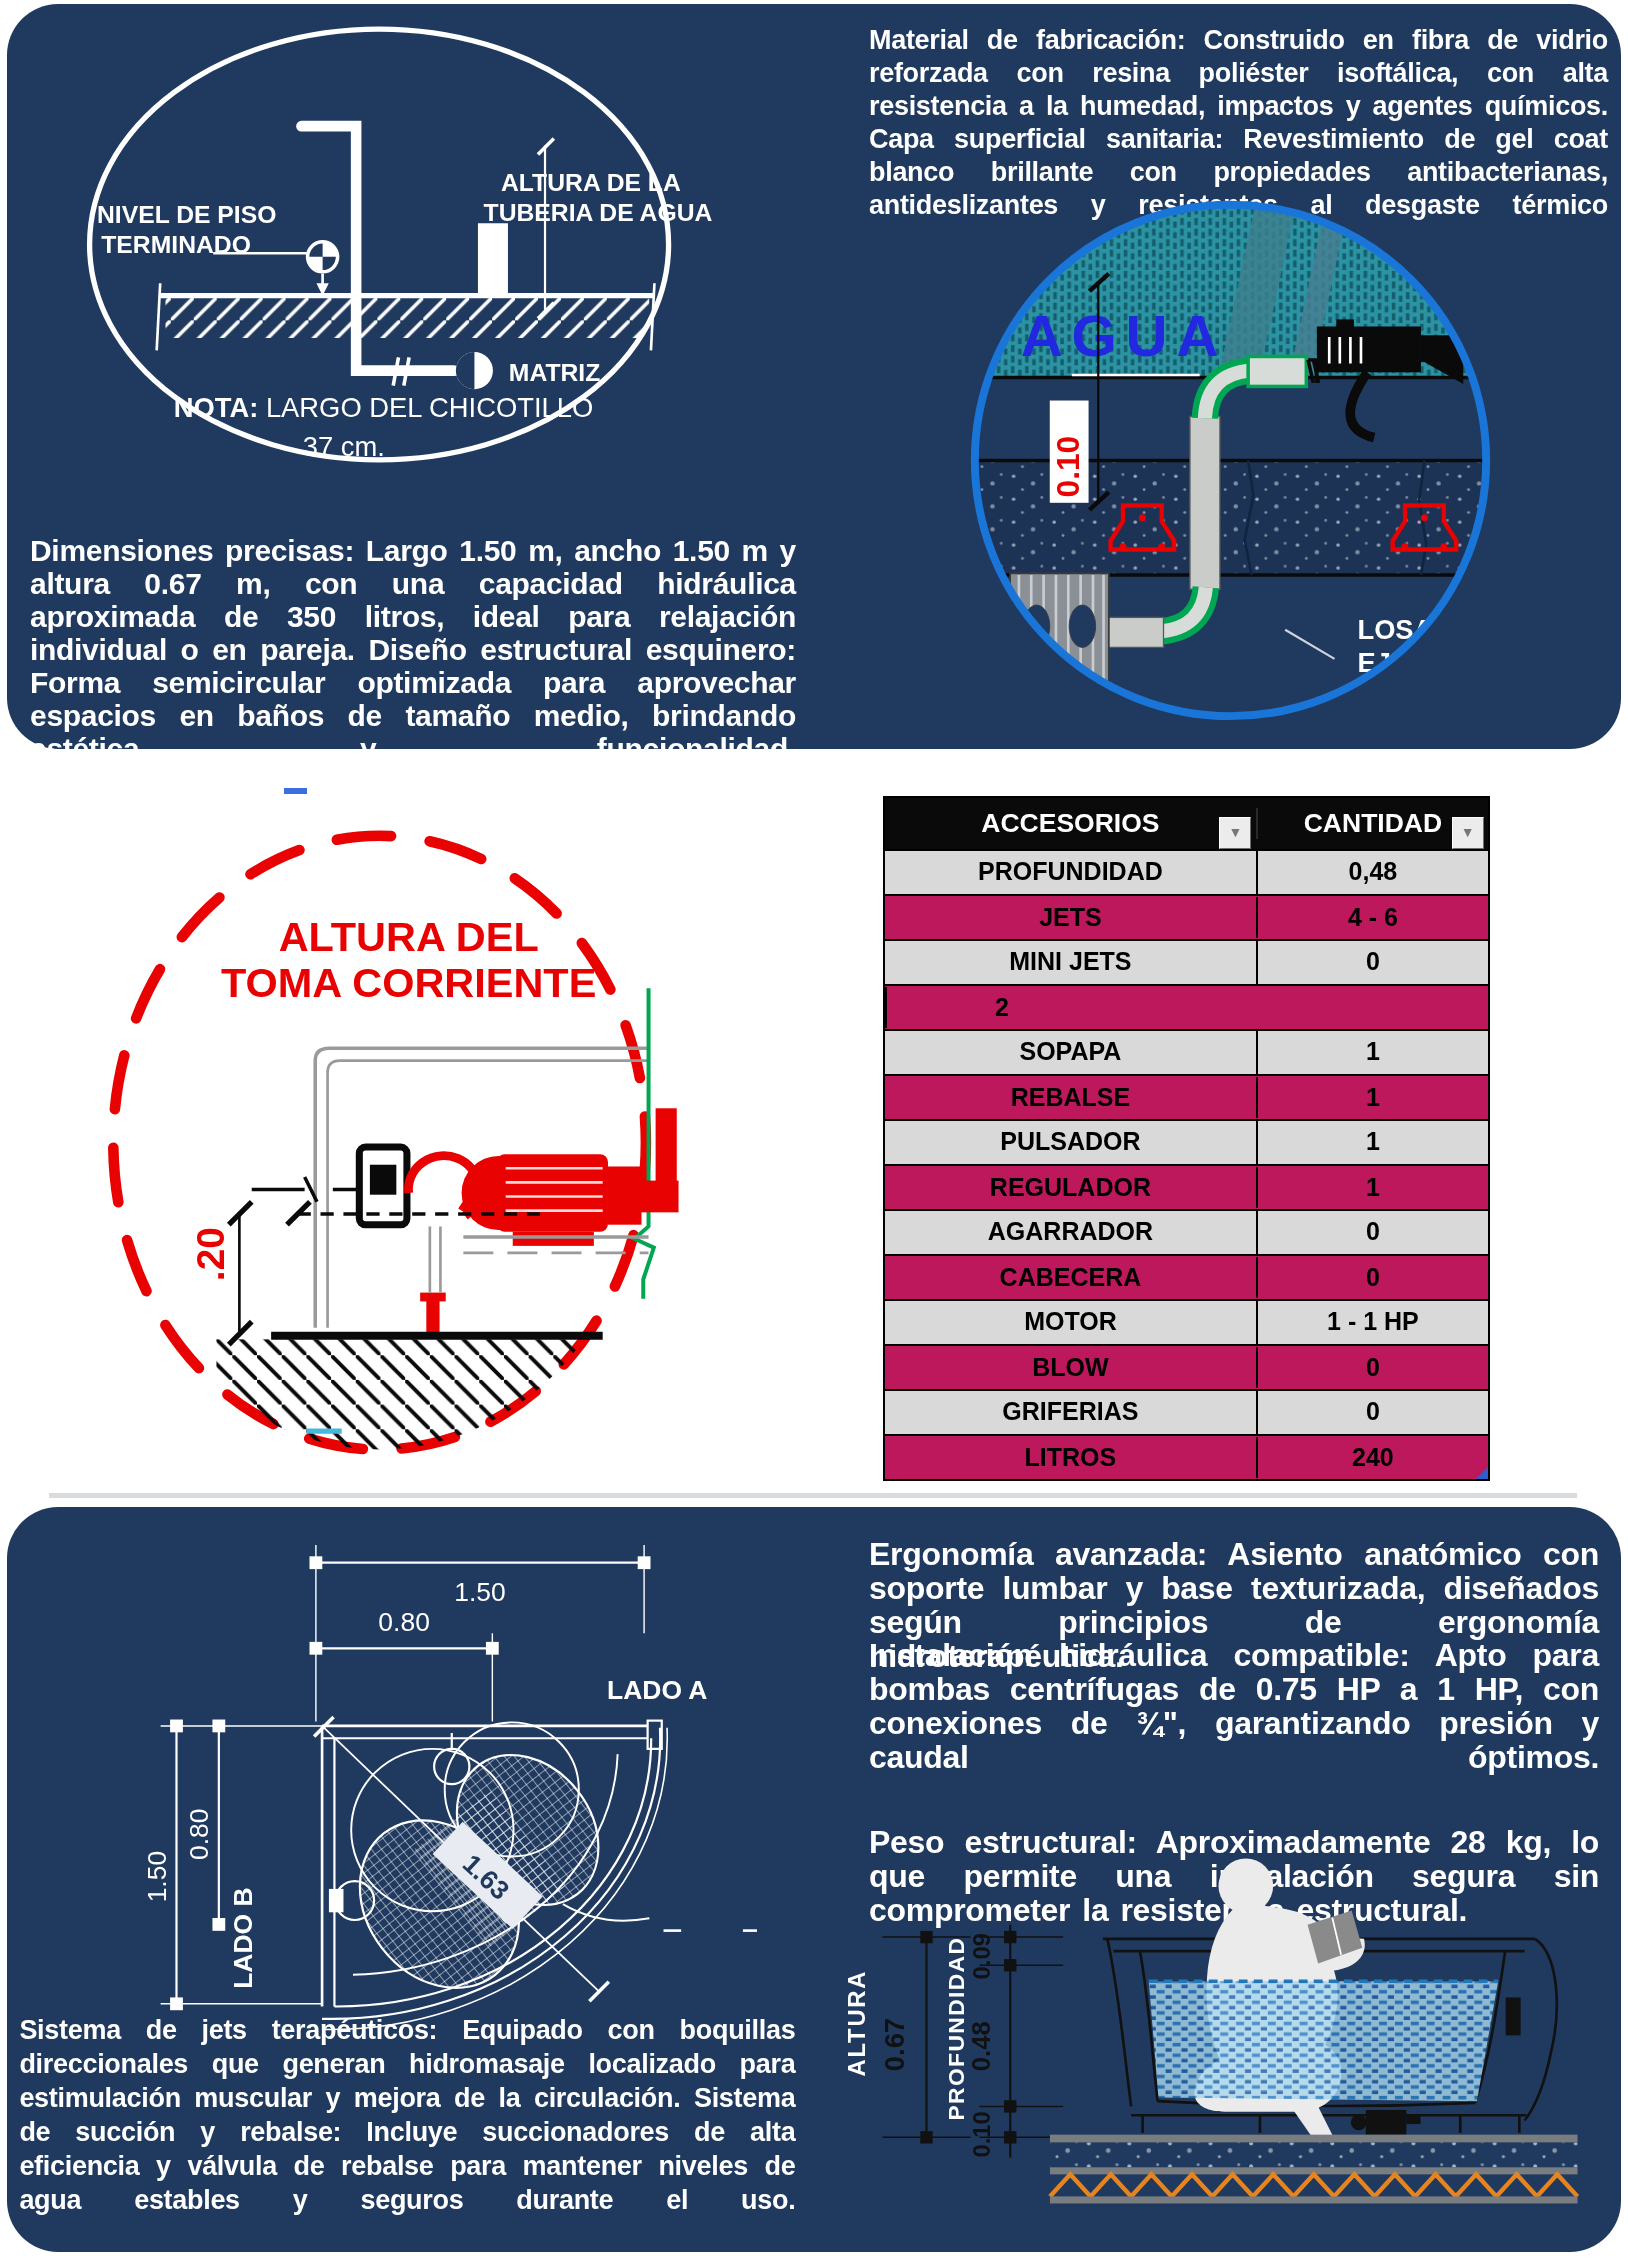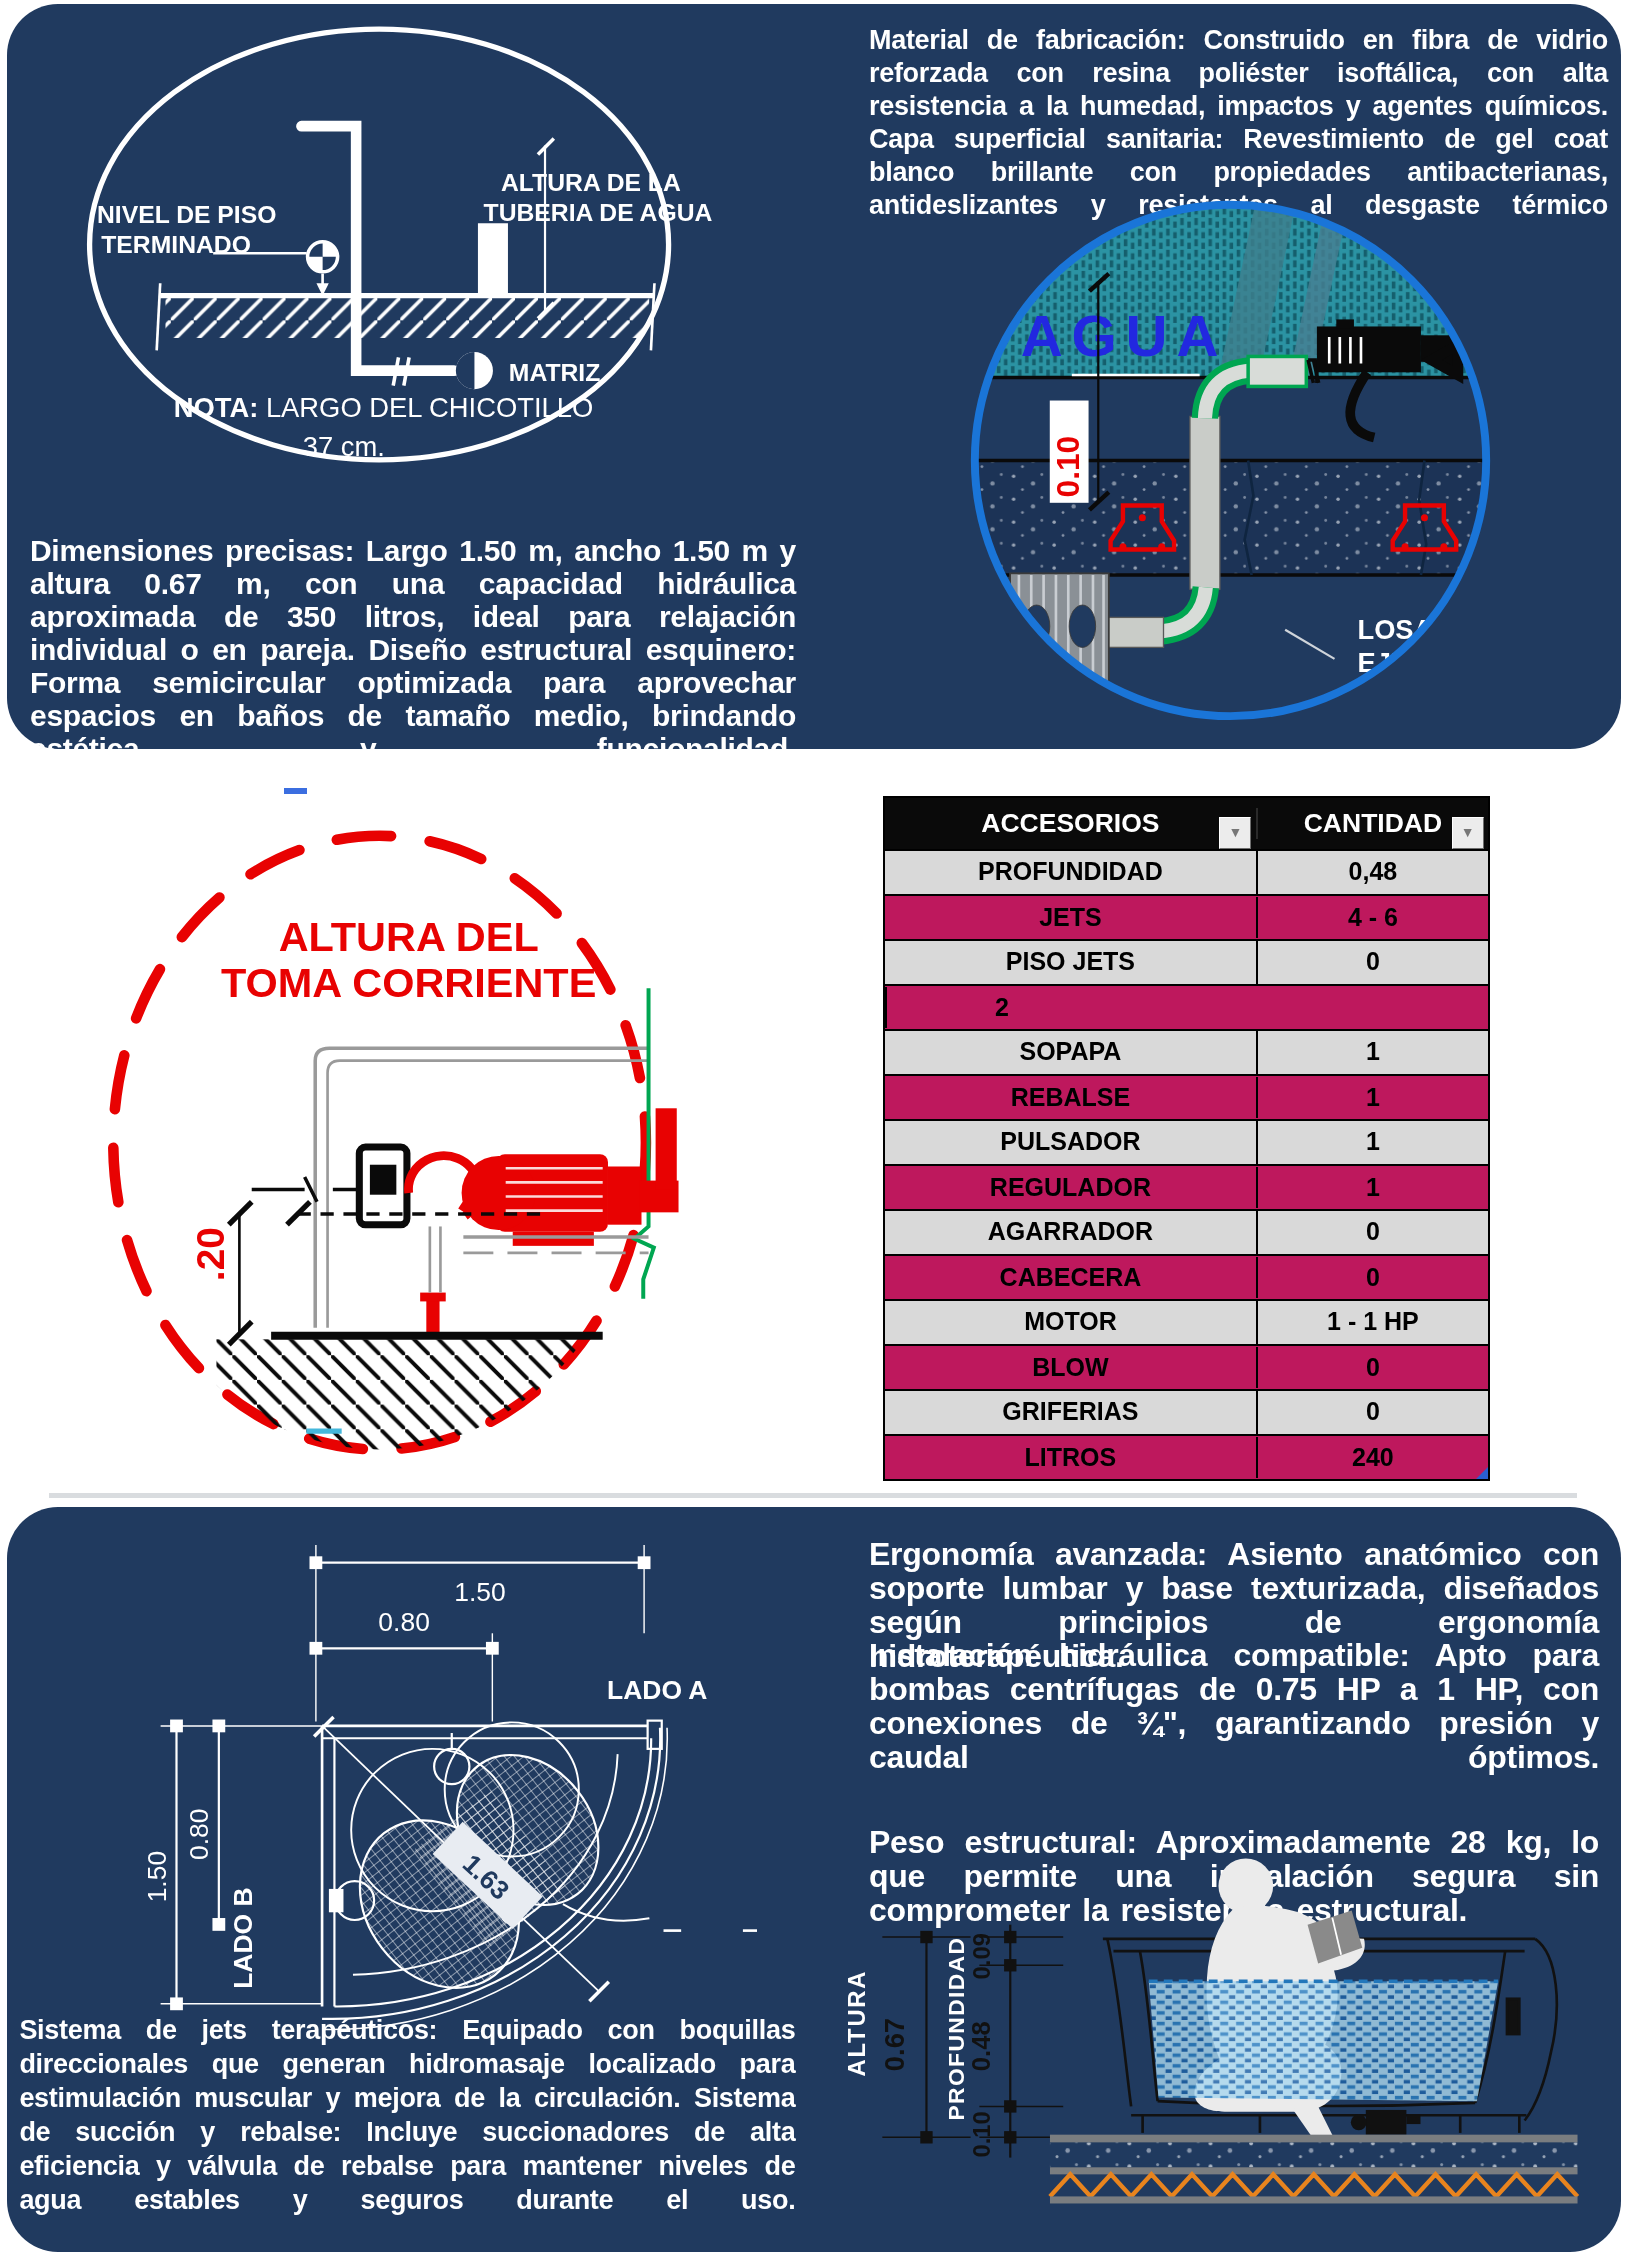--- a/index.html
+++ b/index.html
@@ -275,21 +275,21 @@
     </div>
     <div class="srow row-g">
         <div class="cell-1">PROFUNDIDAD</div>
         <div class="cell-2">0,48</div>
       </div>
     <div class="srow row-w">
         <div class="cell-1">JETS</div>
         <div class="cell-2">4 - 6</div>
       </div>
     <div class="srow row-g">
-        <div class="cell-1">PISO JETS</div>
+        <div class="cell-1">MINI JETS</div>
         <div class="cell-2">0</div>
       </div>
     <div class="srow row-w">
         <div class="cell-2">2</div>
       </div>
     <div class="srow row-g">
         <div class="cell-1">SOPAPA</div>
         <div class="cell-2">1</div>
       </div>
     <div class="srow row-w">

